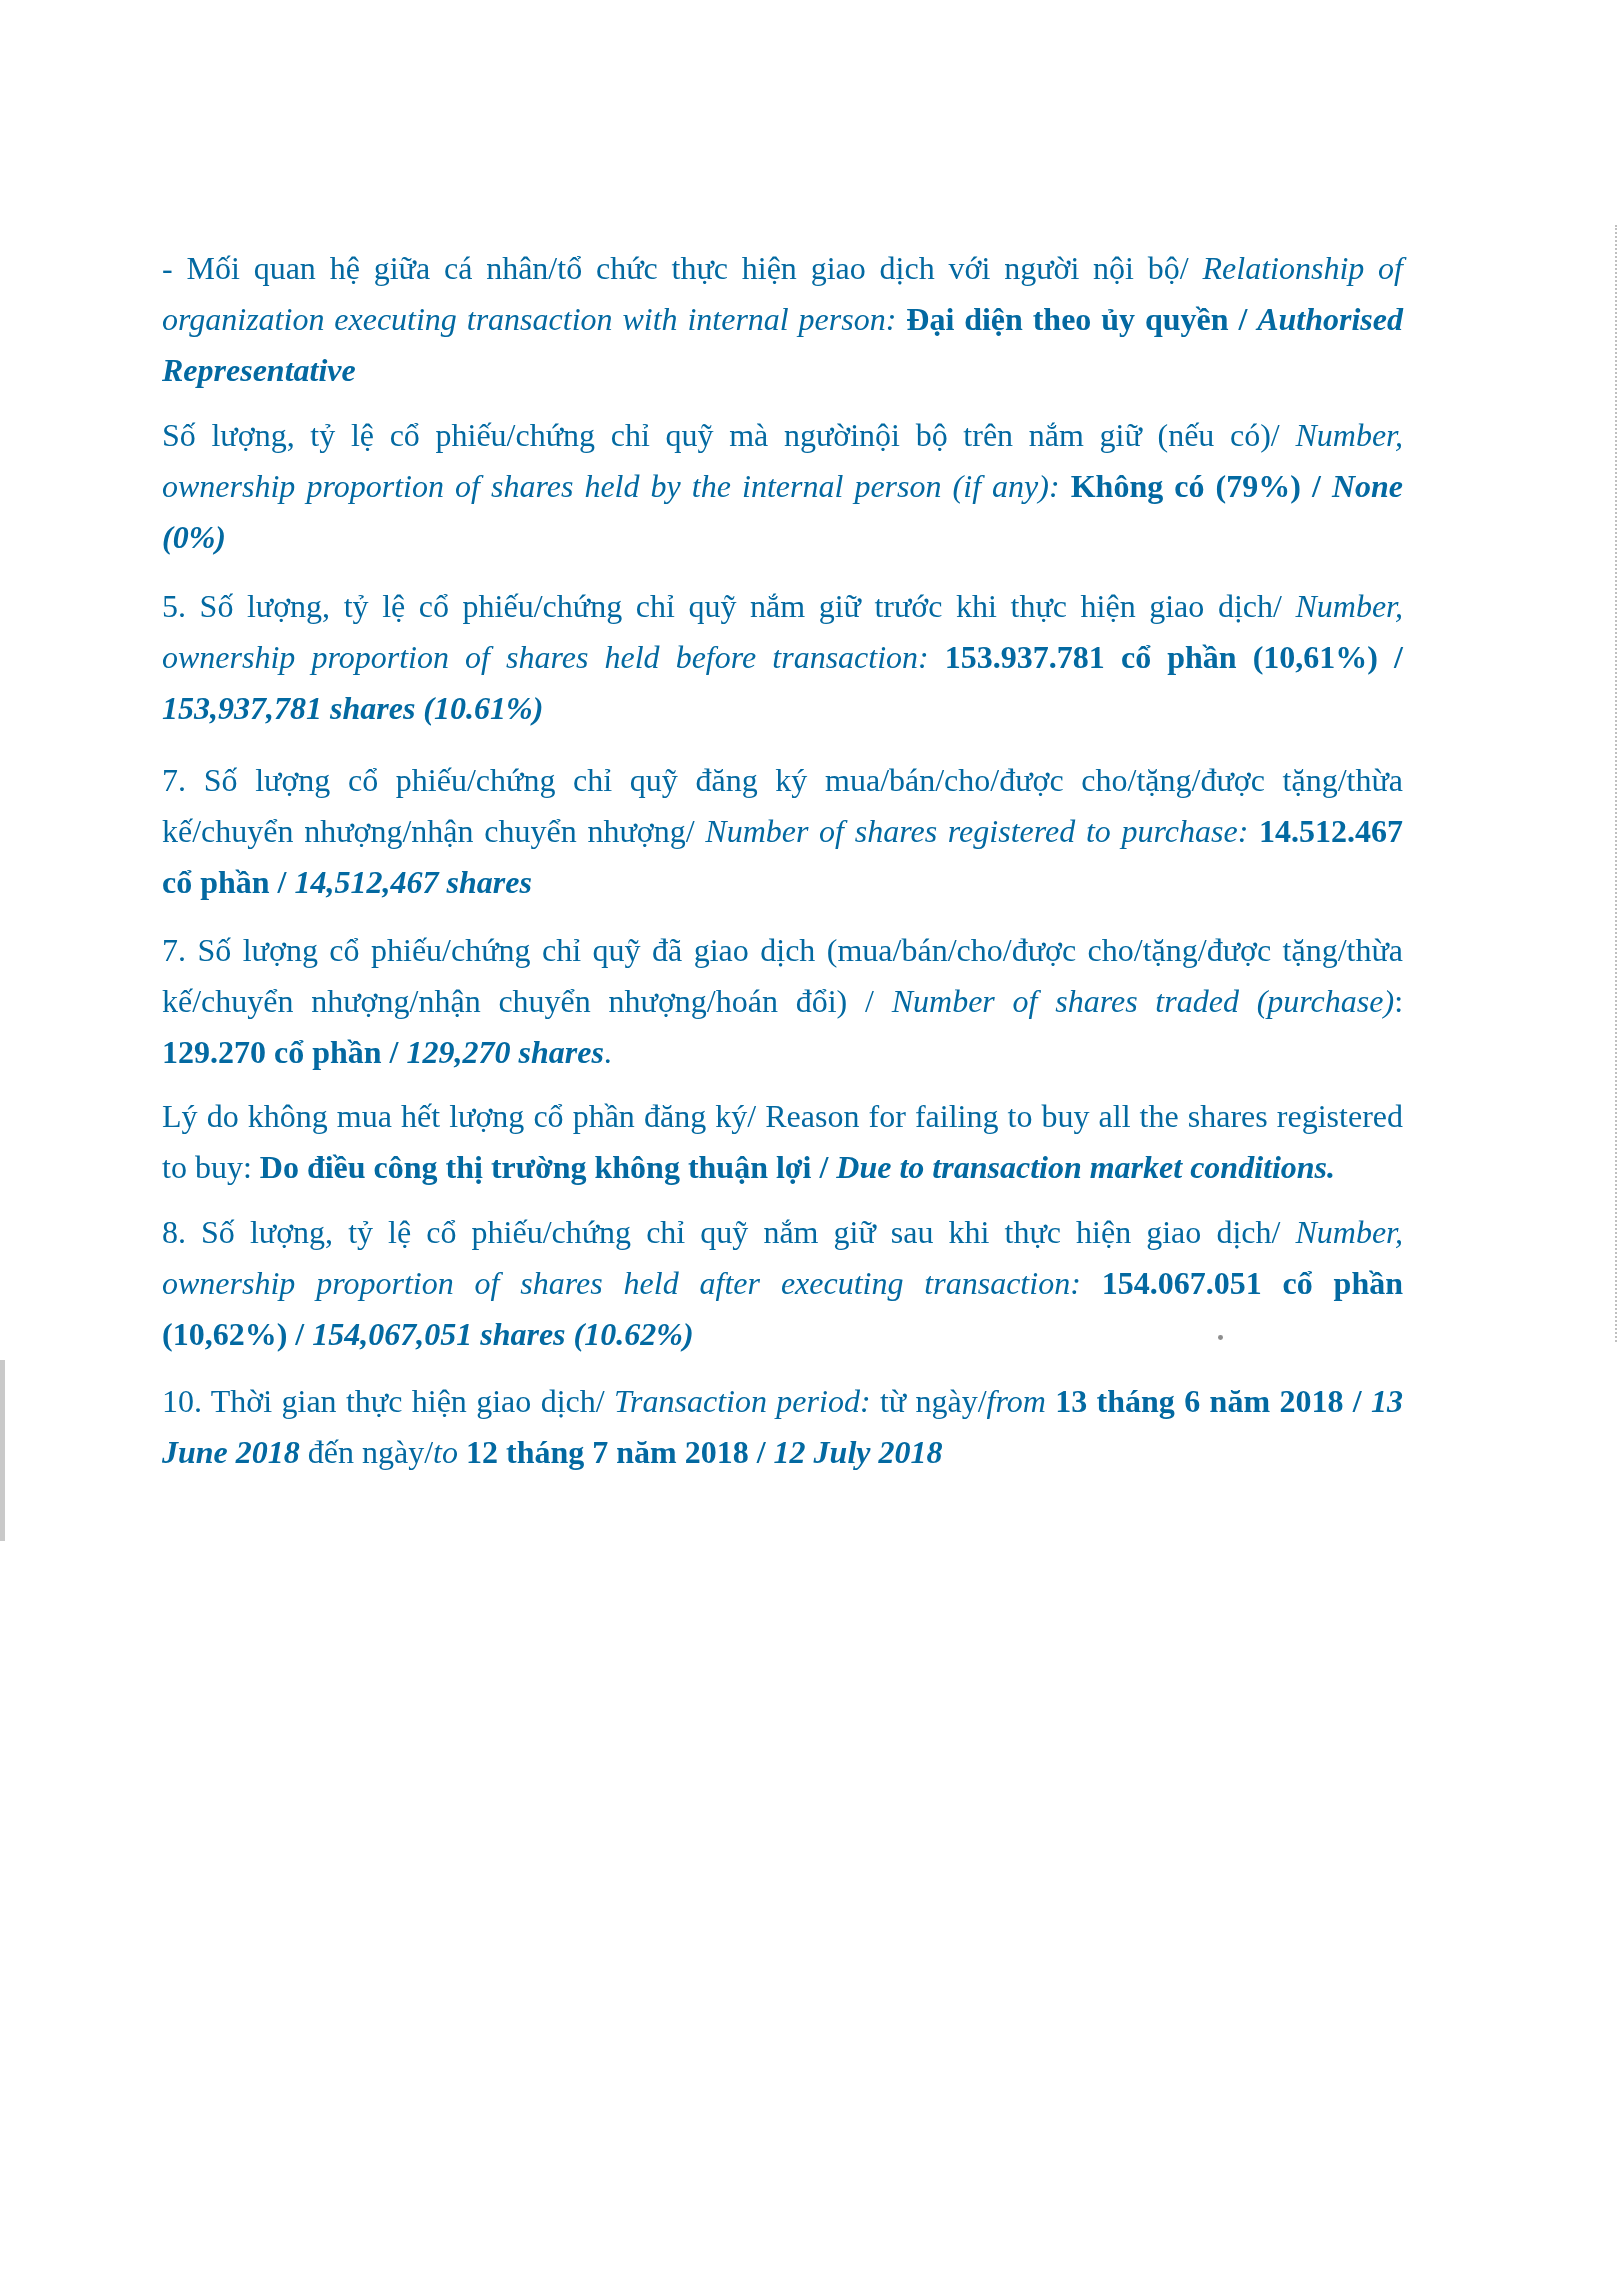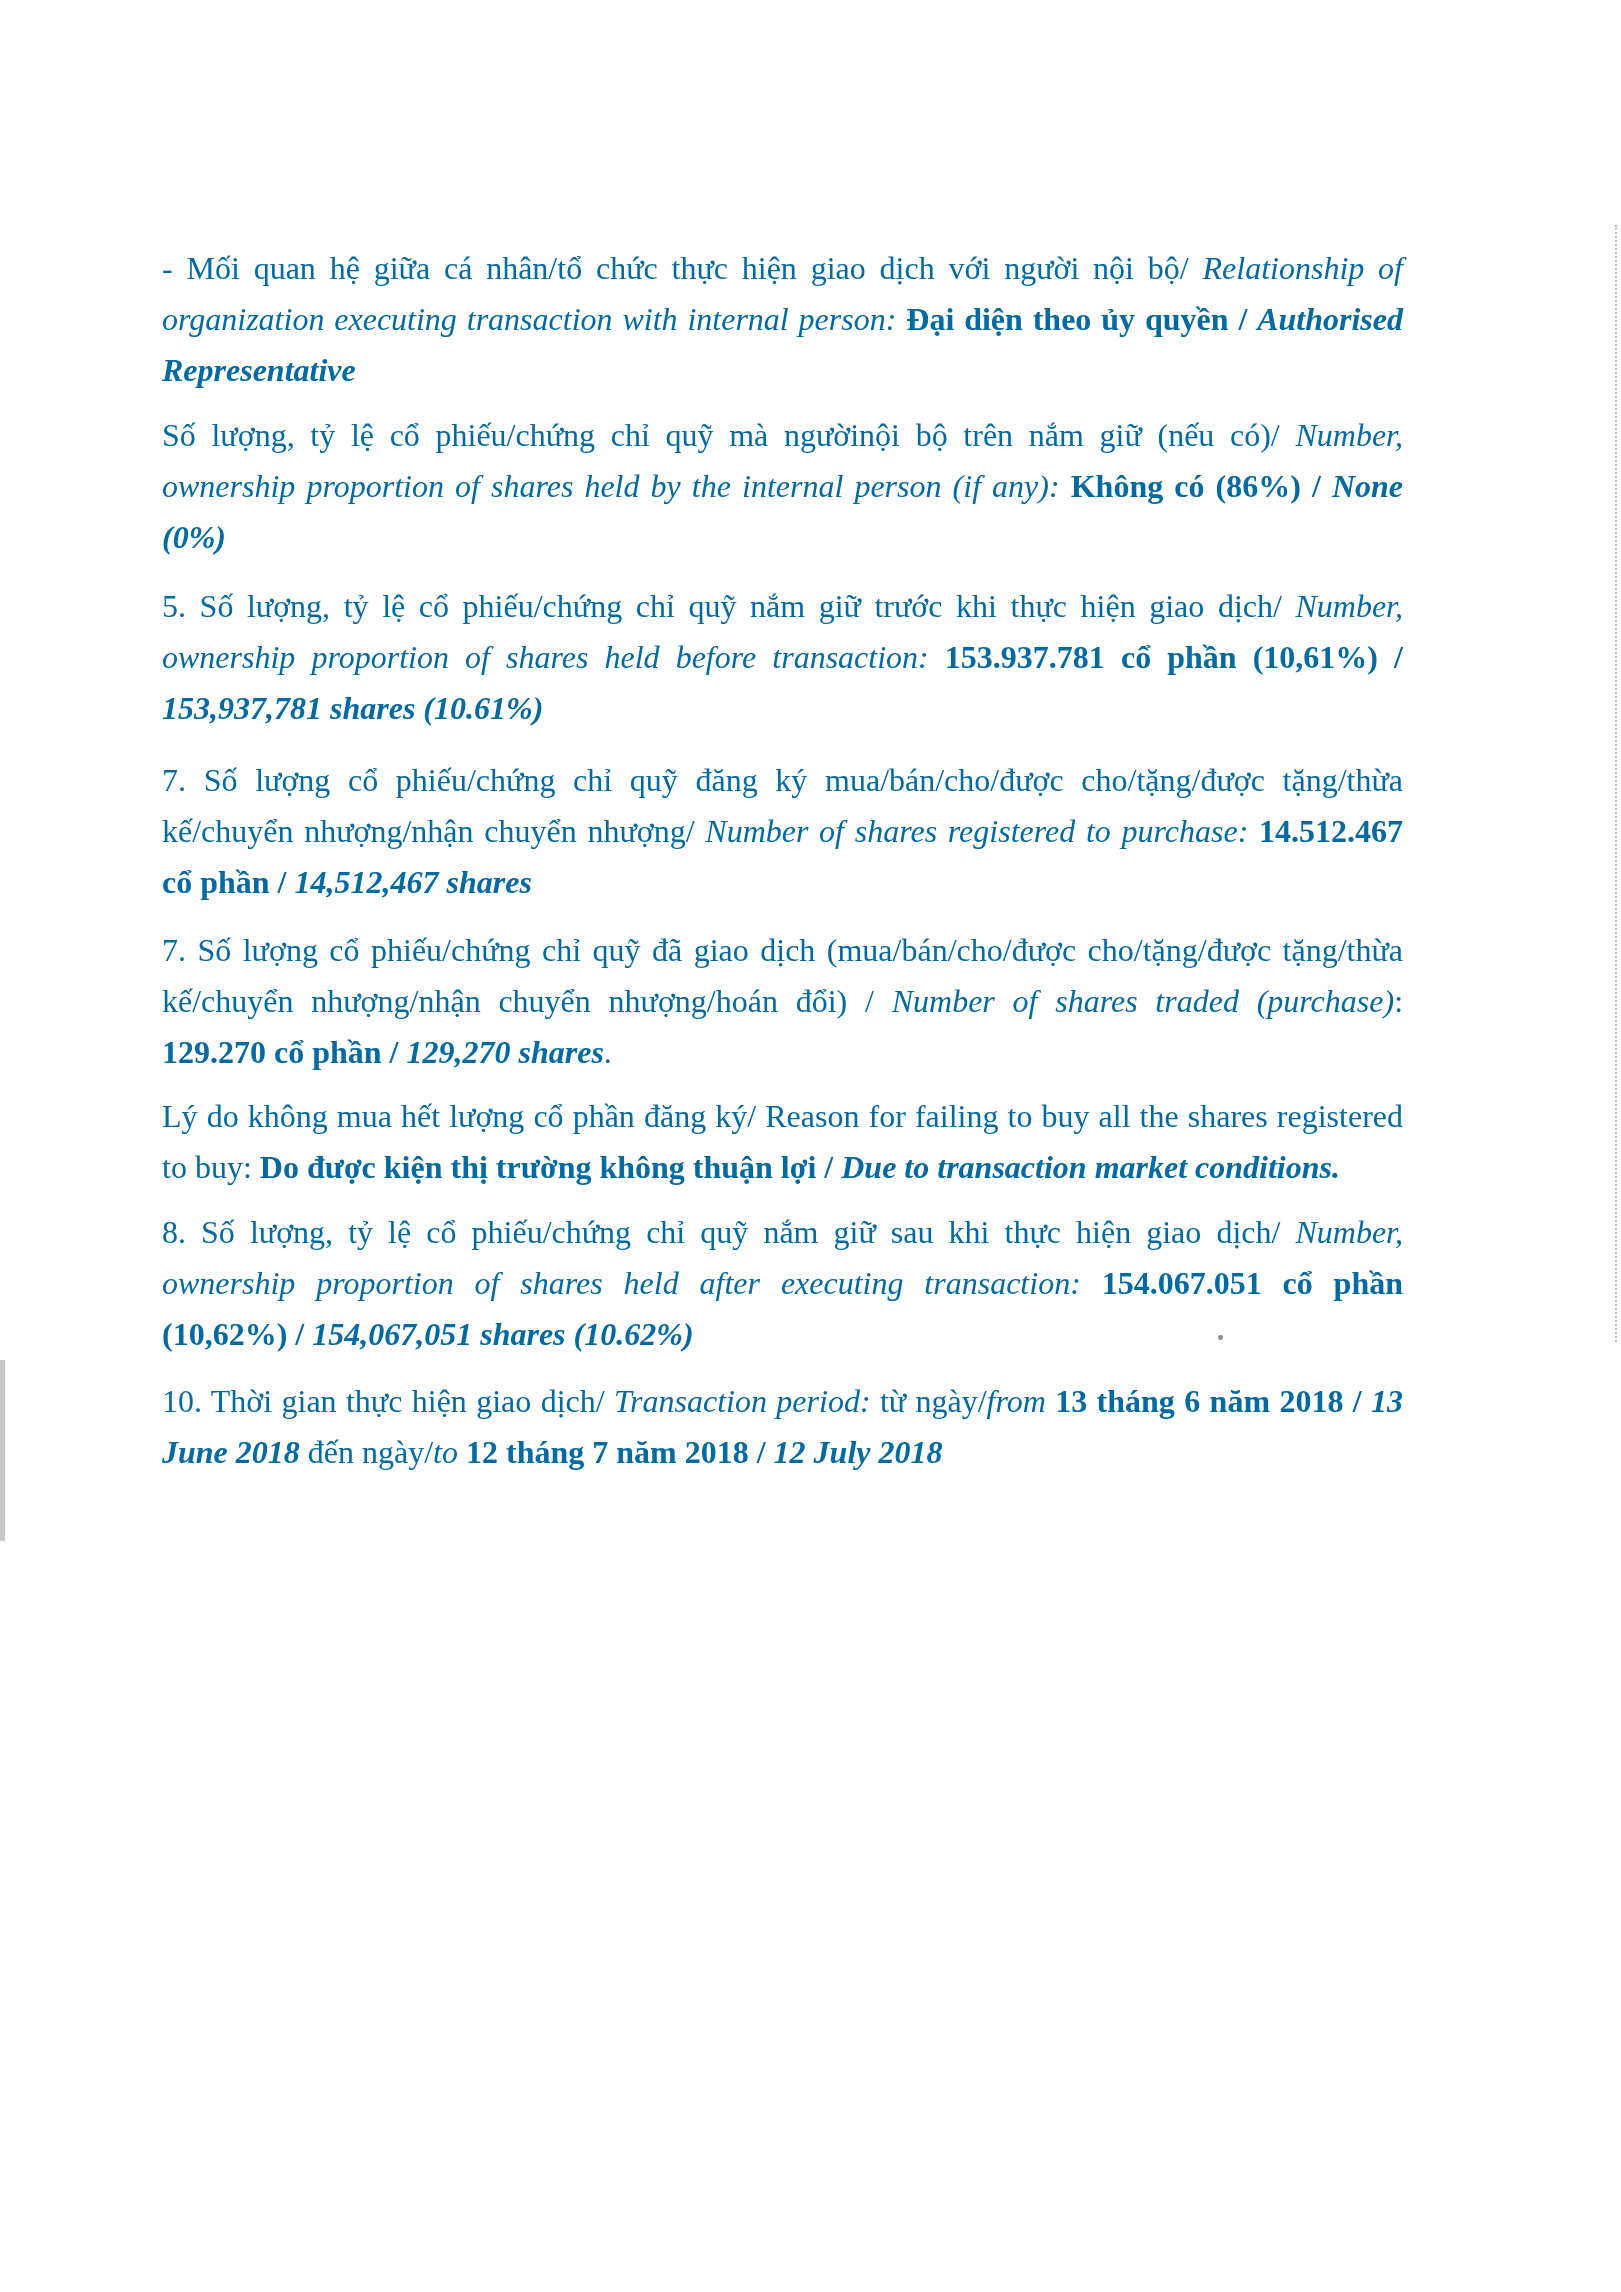--- a/index.html
+++ b/index.html
@@ -80,25 +80,25 @@
     border-radius: 50%;
   }
 </style>
 </head>
 <body>
 
 <div class="page">
 
   <div class="content">
     <p class="p-relationship"><span class="run-n">- Mối quan hệ giữa cá nhân/tổ chức thực hiện giao dịch với người nội bộ/ </span><span class="run-i">Relationship of organization executing transaction with internal person: </span><span class="run-b">Đại diện theo ủy quyền / </span><span class="run-bi">Authorised Representative</span></p>
-    <p class="p-internal-holdings"><span class="run-n">Số lượng, tỷ lệ cổ phiếu/chứng chỉ quỹ mà ngườinội bộ trên nắm giữ (nếu có)/ </span><span class="run-i">Number, ownership proportion of shares held by the internal person (if any): </span><span class="run-b">Không có (86%) / </span><span class="run-bi">None (0%)</span></p>
+    <p class="p-internal-holdings"><span class="run-n">Số lượng, tỷ lệ cổ phiếu/chứng chỉ quỹ mà ngườinội bộ trên nắm giữ (nếu có)/ </span><span class="run-i">Number, ownership proportion of shares held by the internal person (if any): </span><span class="run-b">Không có (79%) / </span><span class="run-bi">None (0%)</span></p>
     <p class="p-shares-before"><span class="run-n">5. Số lượng, tỷ lệ cổ phiếu/chứng chỉ quỹ nắm giữ trước khi thực hiện giao dịch/ </span><span class="run-i">Number, ownership proportion of shares held before transaction: </span><span class="run-b">153.937.781 cổ phần (10,61%) / </span><span class="run-bi">153,937,781 shares (10.61%)</span></p>
     <p class="p-shares-registered"><span class="run-n">7. Số lượng cổ phiếu/chứng chỉ quỹ đăng ký mua/bán/cho/được cho/tặng/được tặng/thừa kế/chuyển nhượng/nhận chuyển nhượng/ </span><span class="run-i">Number of shares registered to purchase: </span><span class="run-b">14.512.467 cổ phần / </span><span class="run-bi">14,512,467 shares</span></p>
     <p class="p-shares-traded"><span class="run-n">7. Số lượng cổ phiếu/chứng chỉ quỹ đã giao dịch (mua/bán/cho/được cho/tặng/được tặng/thừa kế/chuyển nhượng/nhận chuyển nhượng/hoán đổi) / </span><span class="run-i">Number of shares traded (purchase)</span><span class="run-n">: </span><span class="run-b">129.270 cổ phần / </span><span class="run-bi">129,270 shares</span><span class="run-n">.</span></p>
-    <p class="p-reason"><span class="run-n">Lý do không mua hết lượng cổ phần đăng ký/ Reason for failing to buy all the shares registered to buy: </span><span class="run-b">Do được kiện thị trường không thuận lợi / </span><span class="run-bi">Due to transaction market conditions.</span></p>
+    <p class="p-reason"><span class="run-n">Lý do không mua hết lượng cổ phần đăng ký/ Reason for failing to buy all the shares registered to buy: </span><span class="run-b">Do điều công thị trường không thuận lợi / </span><span class="run-bi">Due to transaction market conditions.</span></p>
     <p class="p-shares-after"><span class="run-n">8. Số lượng, tỷ lệ cổ phiếu/chứng chỉ quỹ nắm giữ sau khi thực hiện giao dịch/ </span><span class="run-i">Number, ownership proportion of shares held after executing transaction: </span><span class="run-b">154.067.051 cổ phần (10,62%) / </span><span class="run-bi">154,067,051 shares (10.62%)</span></p>
     <p class="p-transaction-period"><span class="run-n">10. Thời gian thực hiện giao dịch/ </span><span class="run-i">Transaction period: </span><span class="run-n">từ ngày/</span><span class="run-i">from </span><span class="run-b">13 tháng 6 năm 2018 / </span><span class="run-bi">13 June 2018 </span><span class="run-n">đến ngày/</span><span class="run-i">to </span><span class="run-b">12 tháng 7 năm 2018 / </span><span class="run-bi">12 July 2018</span></p>
   </div>
 
   <div class="scan-right"></div>
   <div class="scan-left"></div>
   <div class="scan-speck"></div>
 
 </div>
 

